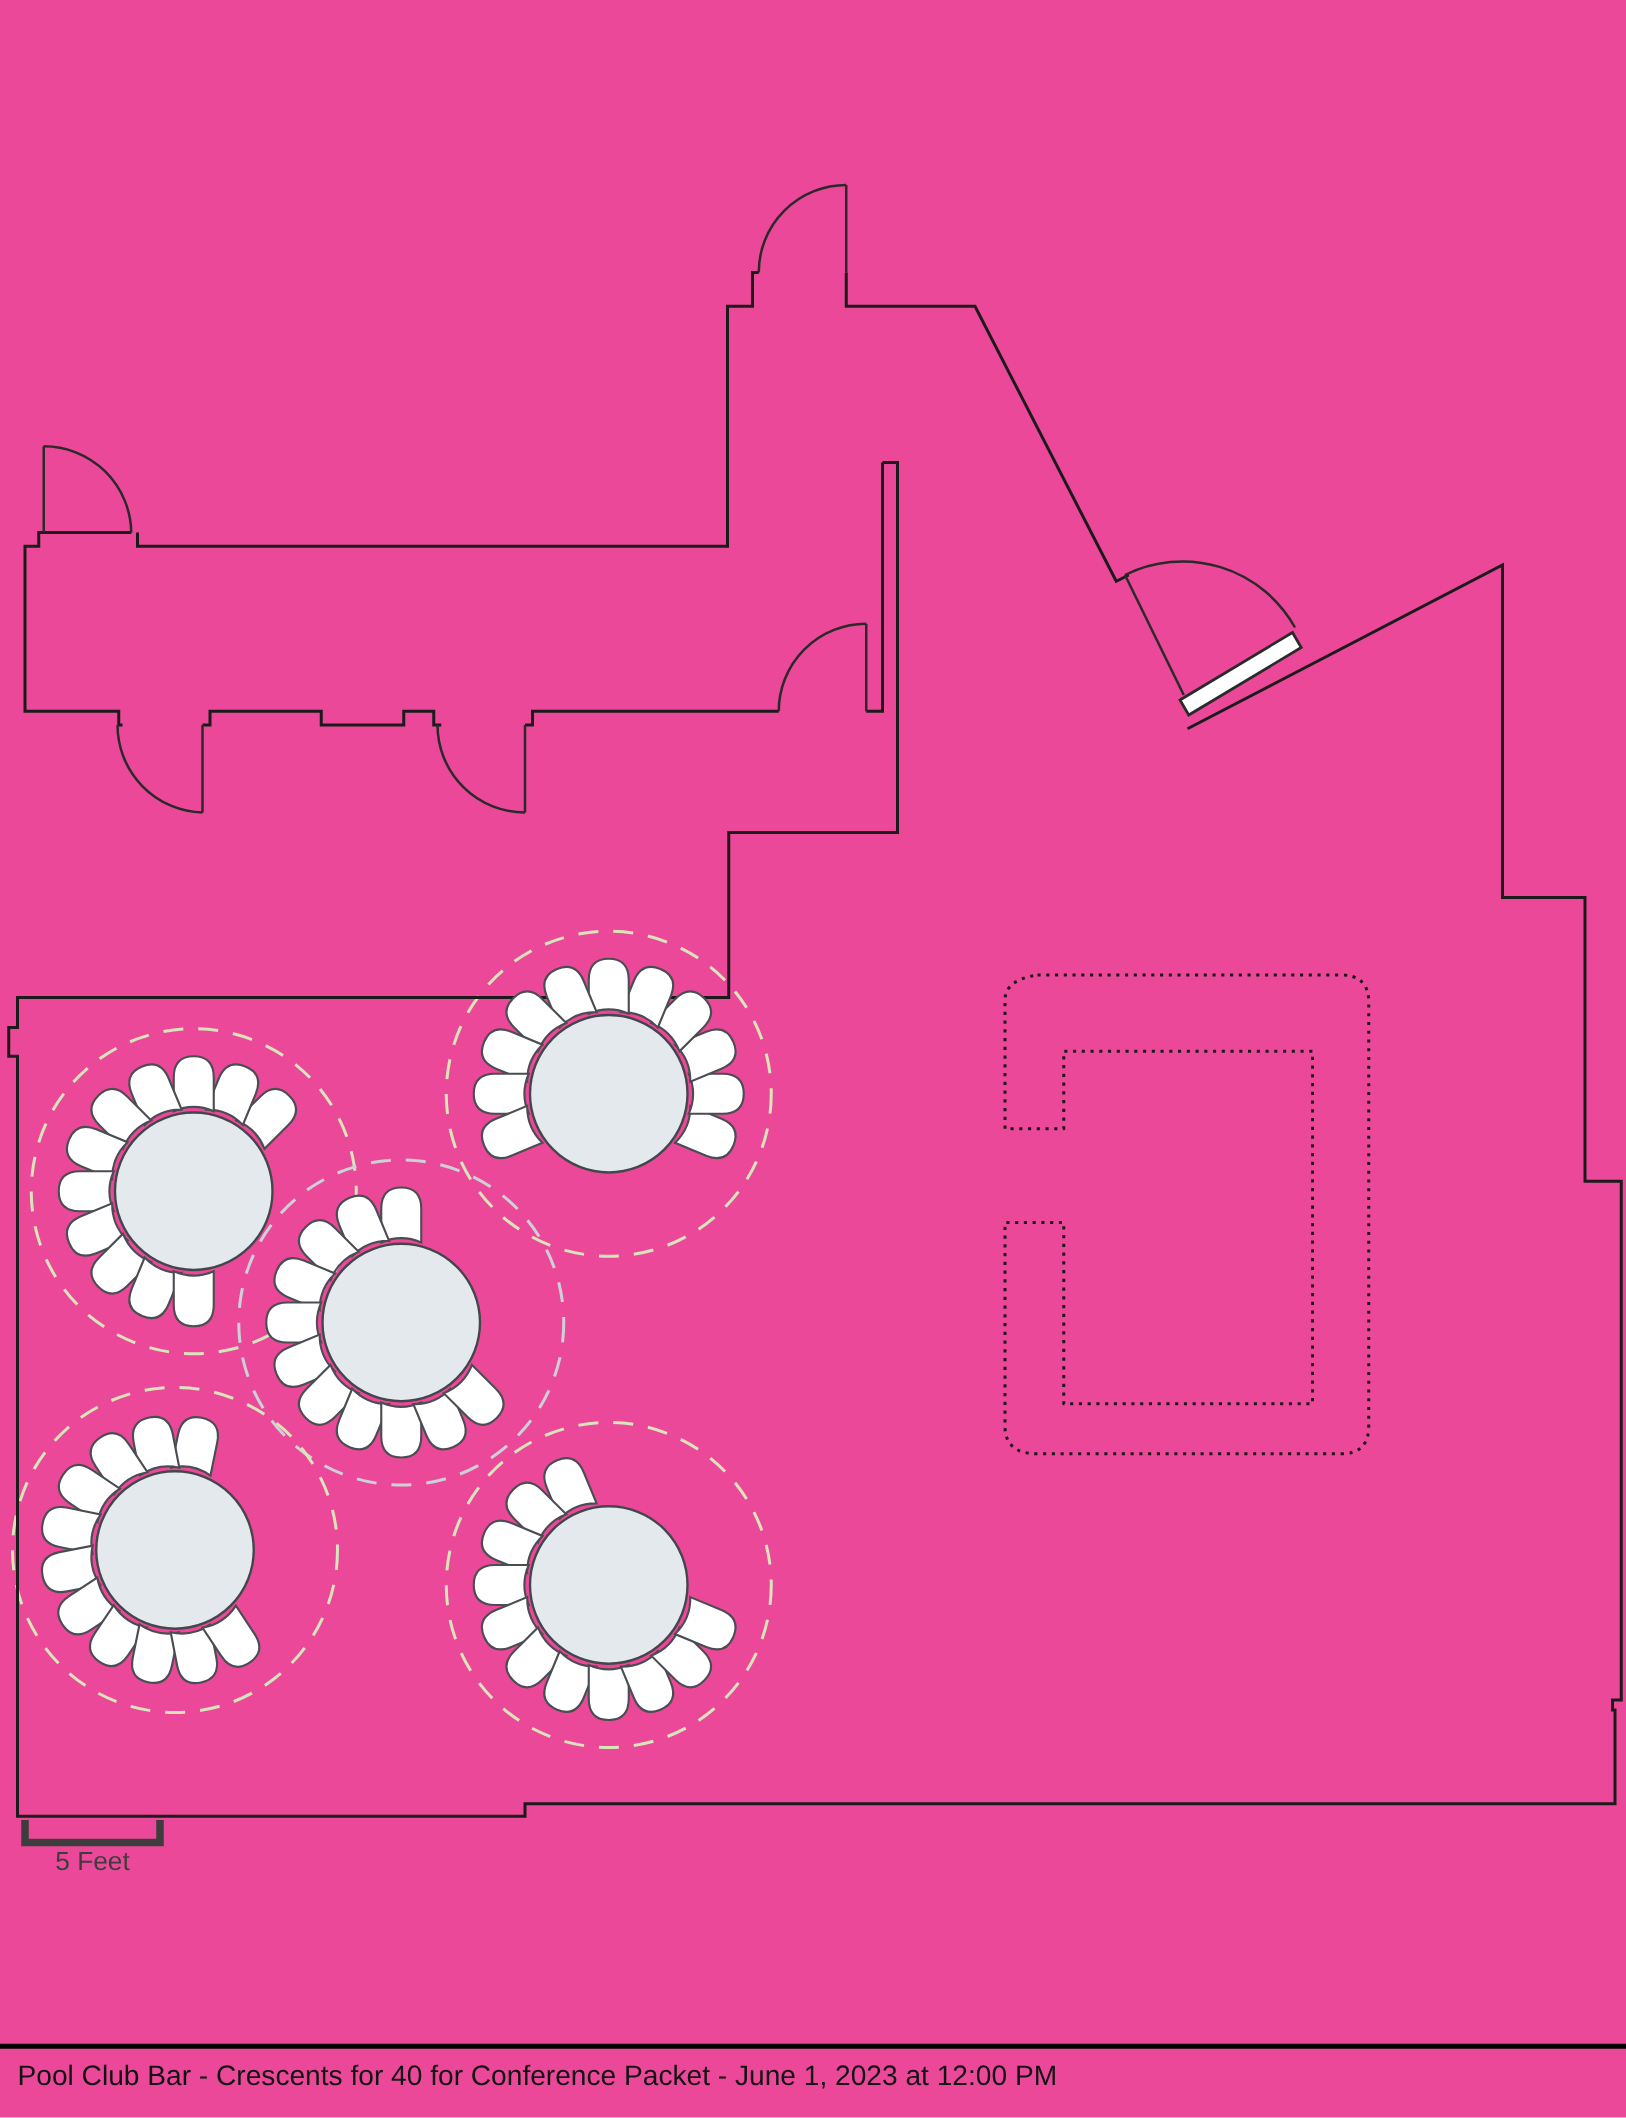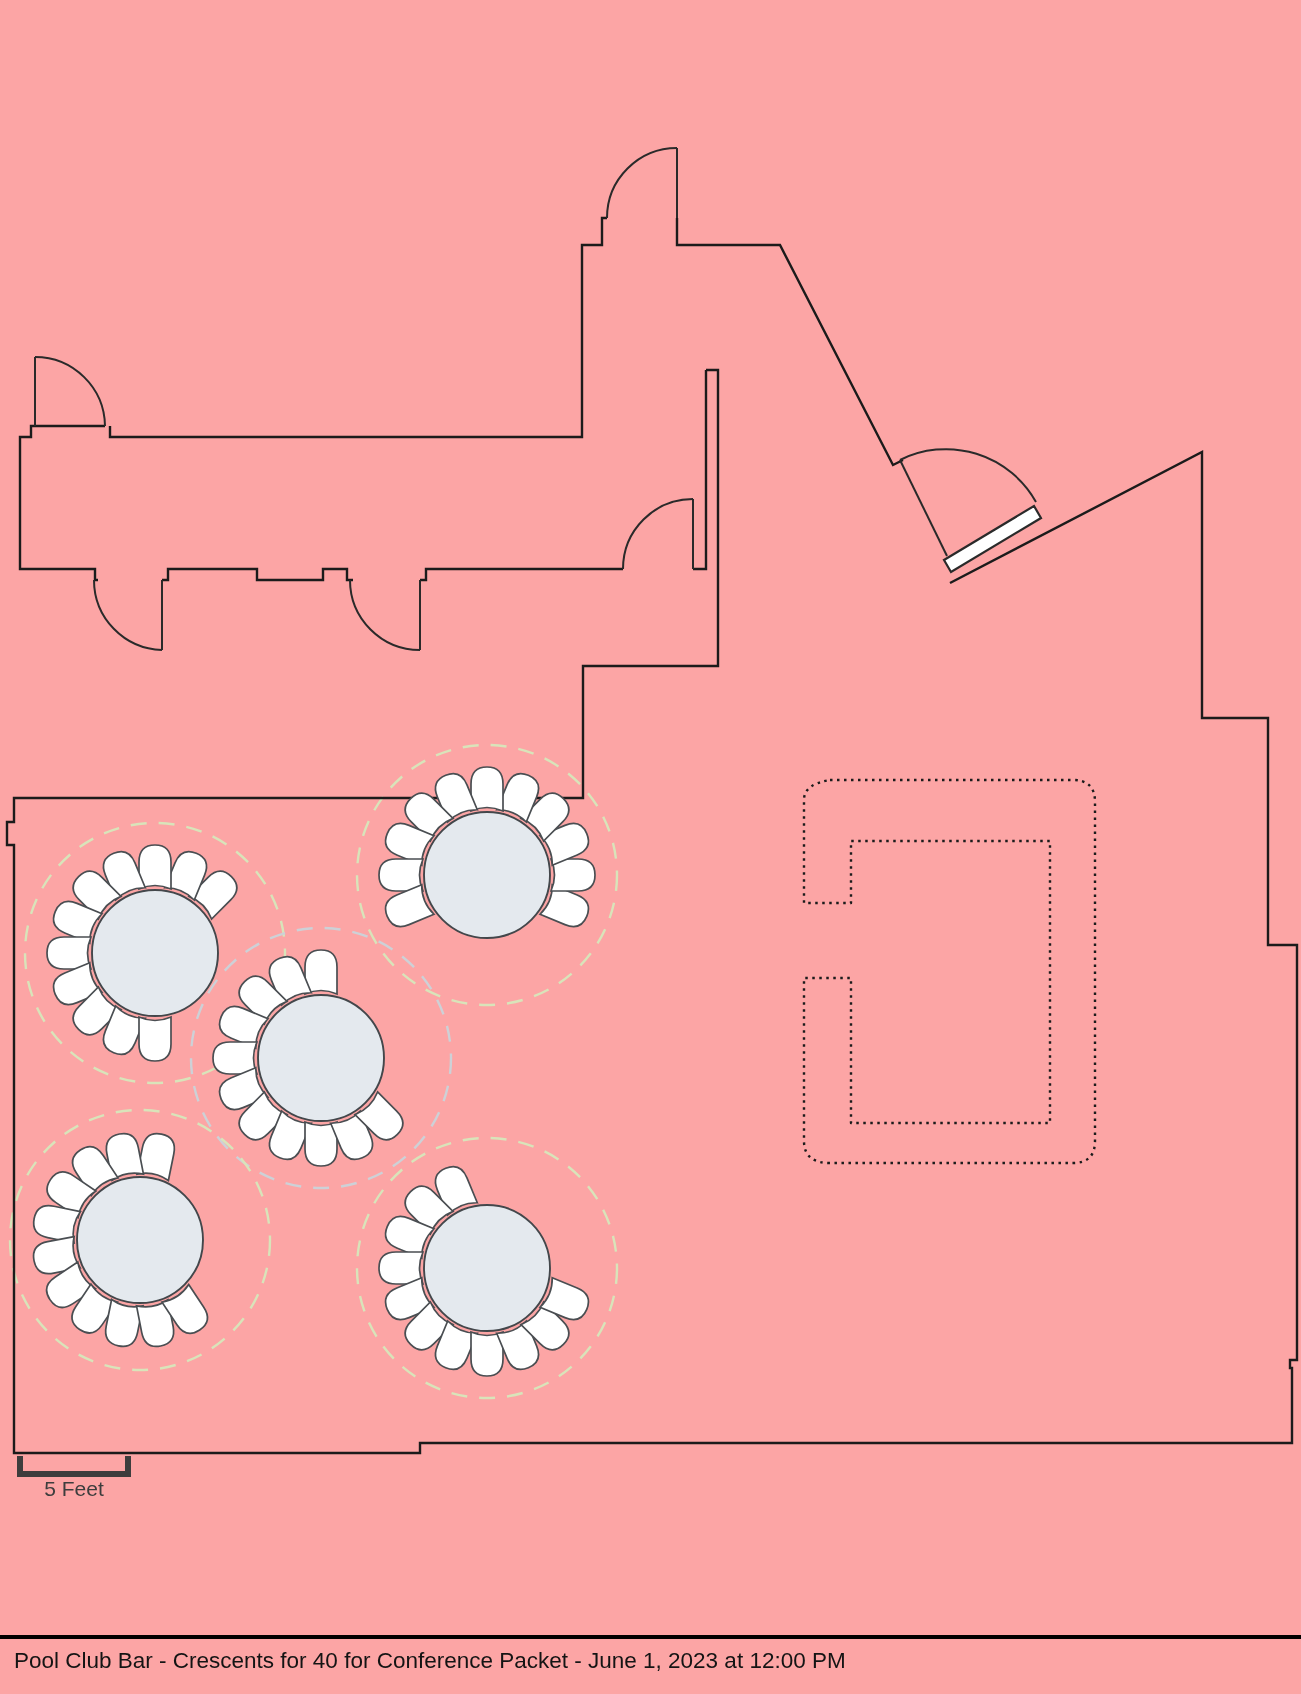--- a/index.html
+++ b/index.html
@@ -1,19 +1,19 @@
 <!DOCTYPE html>
 <html><head>
 <meta charset="utf-8">
 <style>
   html,body{margin:0;padding:0;background:#ffffff;}
   .page{
     position:relative;
     width:1301px;height:1694px;
-    background:#fca5a5;
+    background:#ec4899;
     font-family:"Liberation Sans", sans-serif;
     overflow:hidden;
   }
   svg{display:block;}
   text{font-family:"Liberation Sans", sans-serif;}
 </style>
 </head>
 <body>
 
 <div class="page">

